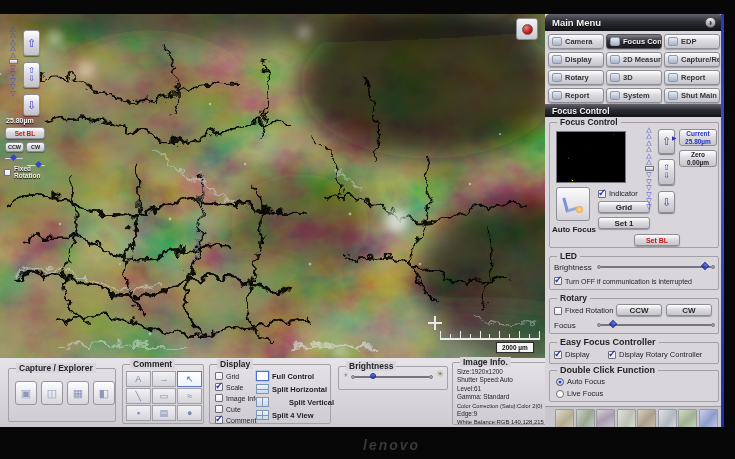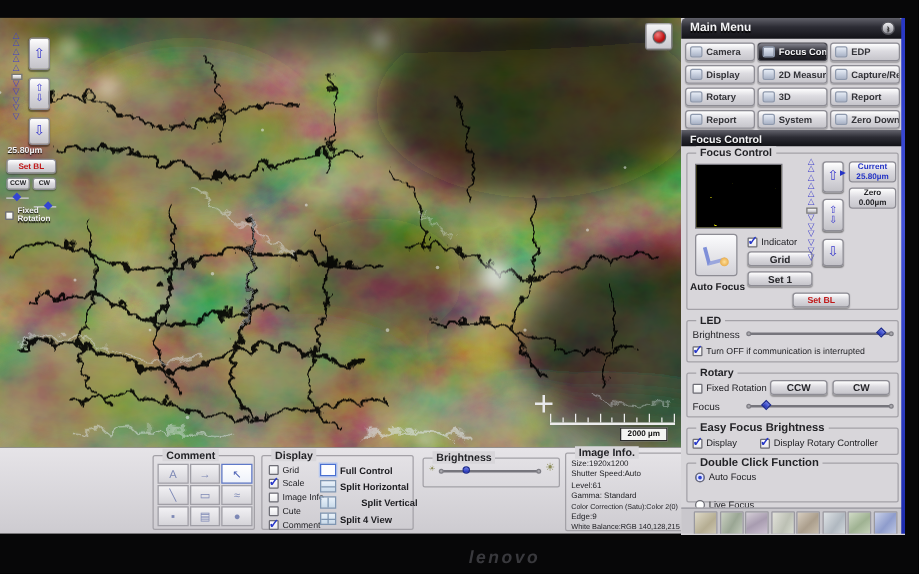--- a/index.html
+++ b/index.html
@@ -1,21 +1,21 @@
 <!DOCTYPE html>
 <html><head>
 <meta charset="utf-8">
 <style>
   html,body{margin:0;padding:0;background:#000;}
   *{box-sizing:border-box;font-family:"Liberation Sans",sans-serif;}
   .abs{position:absolute;}
   .stage{position:relative;width:735px;height:459px;background:#070708;overflow:hidden;}
   .screen{position:absolute;left:0;top:14px;width:723px;height:413px;background:#0d0d0d;overflow:hidden;}
   .blue-edge{position:absolute;left:721px;top:14px;width:3px;height:413px;background:linear-gradient(#2736c4,#4452d8 40%,#1d2cae);}
-  .brand{position:absolute;left:363px;top:437px;color:#39393d;font-weight:bold;font-style:italic;font-size:14px;letter-spacing:2px;margin-left:12px;}
+  .brand{position:absolute;left:363px;top:437px;color:#39393d;font-weight:bold;font-style:italic;font-size:14px;letter-spacing:2px;}
   
   .viewport{position:absolute;left:0;top:0;width:545px;height:344px;background:#15140f;overflow:hidden;}
   
   .chevcol{display:flex;flex-direction:column;align-items:center;color:#4040cc;}
   .chevcol .c{font-size:7px;line-height:6.4px;white-space:pre;text-align:center;}
   .chevknob{width:9px;height:5px;background:linear-gradient(#fafafa,#b9b9c0);border:1px solid #777;margin:1px 0;}
   .hexbtn{background:linear-gradient(#ffffff,#dddce1 45%,#c3c2c8);border:1px solid #8d8c94;border-radius:3px;box-shadow:0 1px 1px rgba(0,0,0,.4);display:flex;flex-direction:column;align-items:center;justify-content:center;color:#3c3ccc;cursor:pointer;}
   .hexbtn span{line-height:1;}
   .ovl-val{font-size:7px;font-weight:bold;color:#f2f2f4;text-shadow:0 1px 1px #000;}
   .btn{background:linear-gradient(#ffffff,#dcdbe0 45%,#c6c5cb);border:1px solid #8d8c94;border-radius:3px;box-shadow:0 1px 1px rgba(0,0,0,.3);display:flex;align-items:center;justify-content:center;font-size:8px;font-weight:bold;color:#26262a;cursor:pointer;}
@@ -249,20 +249,35 @@
             <i></i>
             <i></i>
             <i></i>
           </div>
         <div class="scalelabel">2000 µm</div>
       </div>
     </div>
 
     <div class="bottom-strip">
 
+      <div class="grp" style="left:8px;top:10px;width:108px;height:54px;">
+        <span class="lg">Capture / Explorer</span>
+        <div class="abs tool" style="left:6px;top:12px;width:22px;height:24px;font-size:11px;">
+            <span>▣</span>
+          </div>
+        <div class="abs tool" style="left:32px;top:12px;width:22px;height:24px;font-size:11px;">
+            <span>◫</span>
+          </div>
+        <div class="abs tool" style="left:58px;top:12px;width:22px;height:24px;font-size:11px;">
+            <span>▦</span>
+          </div>
+        <div class="abs tool" style="left:84px;top:12px;width:22px;height:24px;font-size:11px;">
+            <span>◧</span>
+          </div>
+      </div>
 
       <div class="grp" style="left:122px;top:6px;width:82px;height:60px;">
         <span class="lg">Comment</span>
         <div class="abs" style="left:3px;top:6px;width:76px;display:grid;grid-template-columns:repeat(3,1fr);gap:1px;">
           <div class="ctool" style="height:16px;">
               <span>A</span>
             </div>
           <div class="ctool" style="height:16px;">
               <span>→</span>
             </div>
@@ -403,21 +418,21 @@
         <div class="mbtn">
             <span class="mic"></span>
             <span>Report</span>
           </div>
         <div class="mbtn">
             <span class="mic"></span>
             <span>System</span>
           </div>
         <div class="mbtn">
             <span class="mic"></span>
-            <span>Zero Down</span>
+            <span>Shut Main</span>
           </div>
       </div>
 
       <div class="dbar fc-bar">
           <span>Focus Control</span>
         </div>
 
       <div class="grp" style="left:4px;top:108px;width:170px;height:126px;background:#d8d6da;">
         <span class="lg">Focus Control</span>
         <div class="pattern">
@@ -503,38 +518,38 @@
         <span class="abs cl" style="left:4px;top:22px;font-size:8px;">Focus</span>
         <div class="abs sl" style="left:48px;top:21px;width:116px;">
           <span class="trk"></span>
             <span class="e1"></span>
             <span class="e2"></span>
           <span class="knob" style="left:10%;"></span>
         </div>
       </div>
 
       <div class="grp" style="left:4px;top:328px;width:170px;height:22px;">
-        <span class="lg" style="font-size:9px;">Easy Focus Brightness</span>
+        <span class="lg" style="font-size:9px;">Easy Focus Controller</span>
         <div class="cb" style="left:4px;top:7px;">
           <span class="bx on"></span>
           <span class="cl">Display</span>
         </div>
         <div class="cb" style="left:58px;top:7px;">
           <span class="bx on"></span>
           <span class="cl">Display Rotary Controller</span>
         </div>
       </div>
 
       <div class="grp" style="left:4px;top:356px;width:170px;height:32px;">
         <span class="lg" style="font-size:9px;">Double Click Function</span>
         <div class="cb" style="left:6px;top:6px;">
           <span class="rd on"></span>
           <span class="cl">Auto Focus</span>
         </div>
-        <div class="cb" style="left:6px;top:28px;justify-content:flex-end;">
+        <div class="cb" style="left:6px;top:18px;justify-content:flex-end;">
           <span class="rd"></span>
           <span class="cl">Live Focus</span>
         </div>
       </div>
 
       <div class="thumbs">
         <div class="th"></div>
         <div class="th"></div>
         <div class="th"></div>
         <div class="th"></div>

